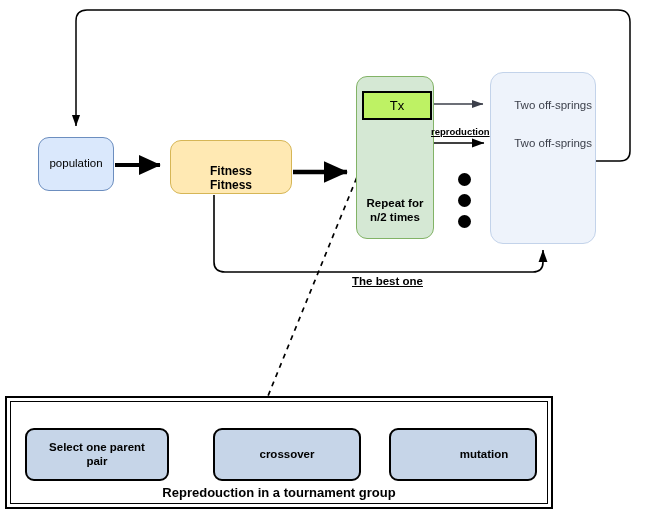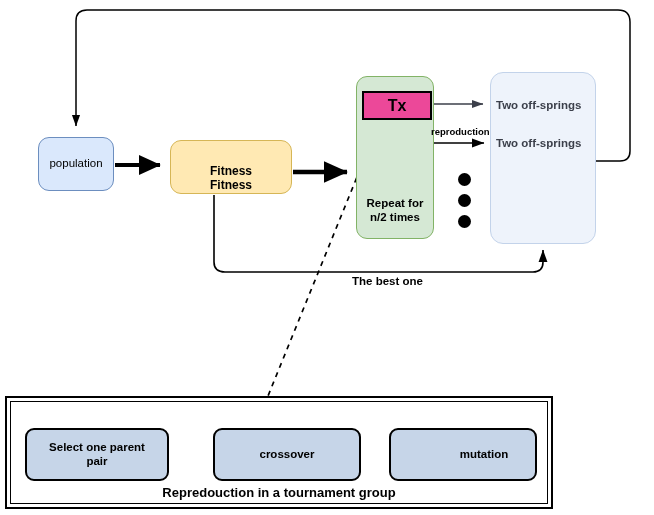--- a/index.html
+++ b/index.html
@@ -64,27 +64,27 @@
     left: 331px; top: 55px;
     font-size: 11.5px;
     font-weight: bold;
     color: #111111;
     white-space: nowrap;
     z-index: 4;
   }
   .node-tx {
     position: absolute;
     left: 362px; top: 91px; width: 66px; height: 25px;
-    background: #ec4899;
+    background: #bef264;
     border: 2.2px solid #000000;
     display: flex;
     align-items: center;
     justify-content: center;
-    font-size: 16px;
-    font-weight: bold;
+    font-size: 13px;
+    font-weight: normal;
     color: #000000;
     z-index: 5;
   }
   .repeat-label {
     position: absolute;
     left: 360px; top: 196px; width: 70px;
     text-align: center;
     font-size: 11.5px;
     font-weight: bold;
     color: #000000;
@@ -95,24 +95,24 @@
     left: 490px; top: 72px; width: 106px; height: 172px;
     background: #eef3fb;
     border: 1.3px solid #c3d3ea;
     border-radius: 13px;
     display: block;
   }
   .offspring-text {
     position: absolute;
     left: 496px;
     width: 96px;
-    text-align: left;
+    text-align: right;
     font-size: 11.5px;
     color: #3b3f4a;
-    font-weight: bold;
+    font-weight: normal;
     z-index: 5;
     white-space: nowrap;
   }
   .offspring-text-1 { top: 99px; }
   .offspring-text-2 { top: 137px; }
   .dot {
     position: absolute;
     width: 13px; height: 13px;
     border-radius: 50%;
     background: #000000;
@@ -123,20 +123,21 @@
   .dot-2 { top: 194px; }
   .dot-3 { top: 215px; }
   .edge-label {
     position: absolute;
     font-size: 9.5px;
     font-weight: bold;
     color: #000000;
     white-space: nowrap;
     z-index: 5;
     background: transparent;
+    text-decoration: underline;
   }
   .label-reproduction { left: 431px; top: 126px; }
   .label-best-one { left: 352px; top: 275px; font-size: 11.5px; }
 
   
   .panel-outer {
     position: absolute;
     left: 5px; top: 396px;
     width: 548px; height: 113px;
     border: 2.4px solid #000000;

